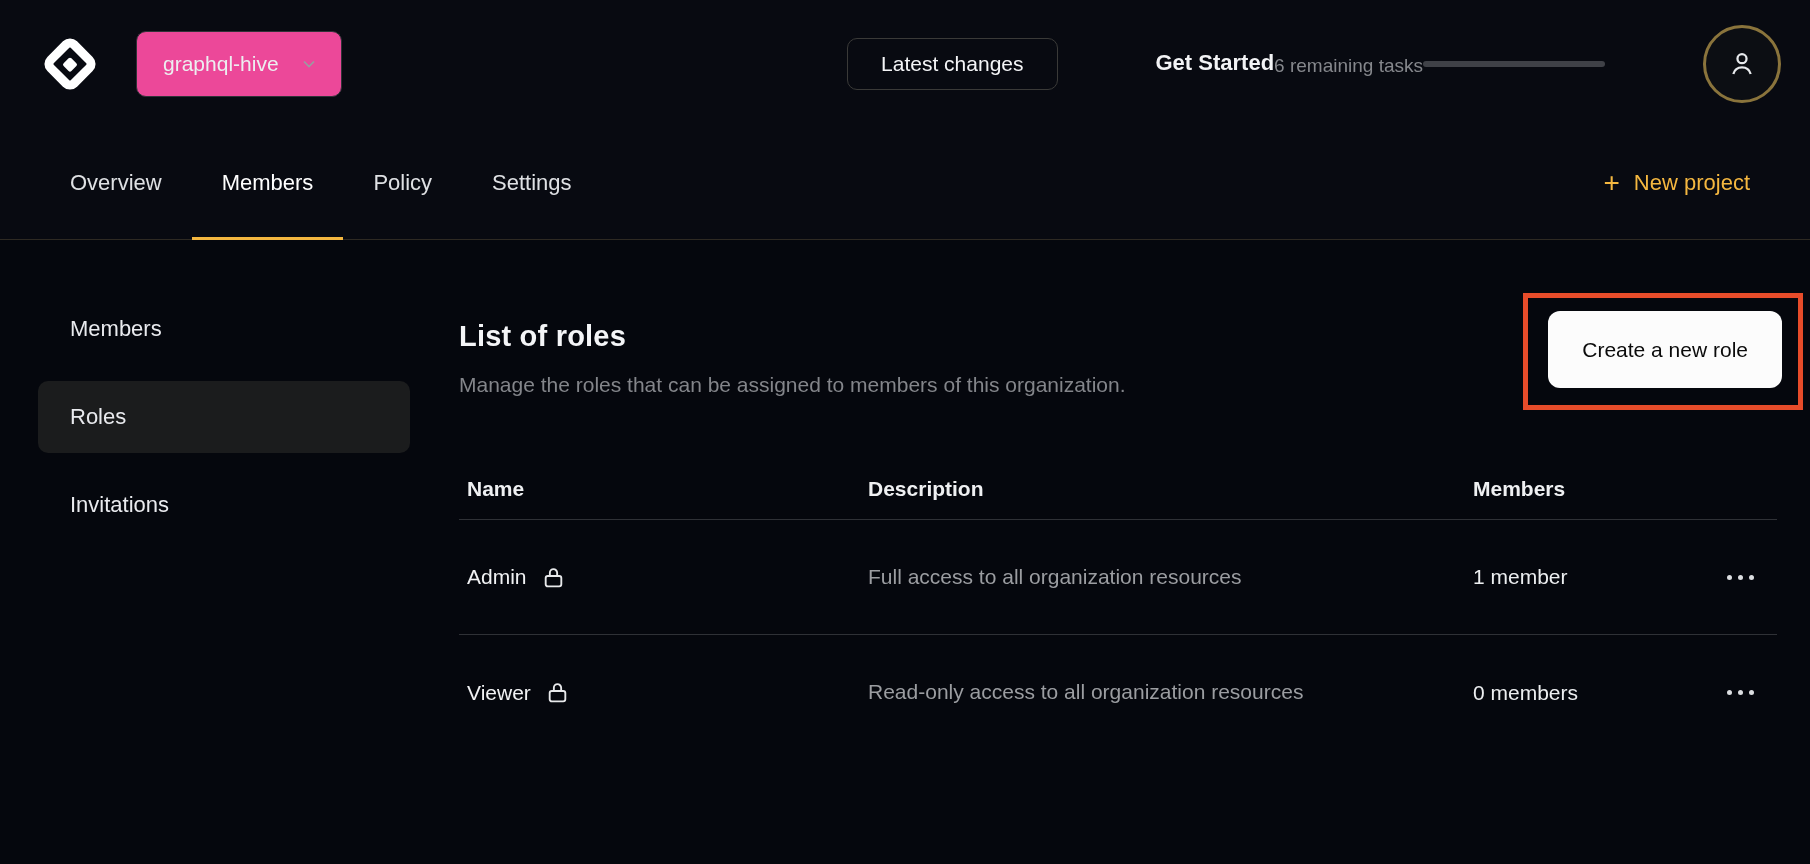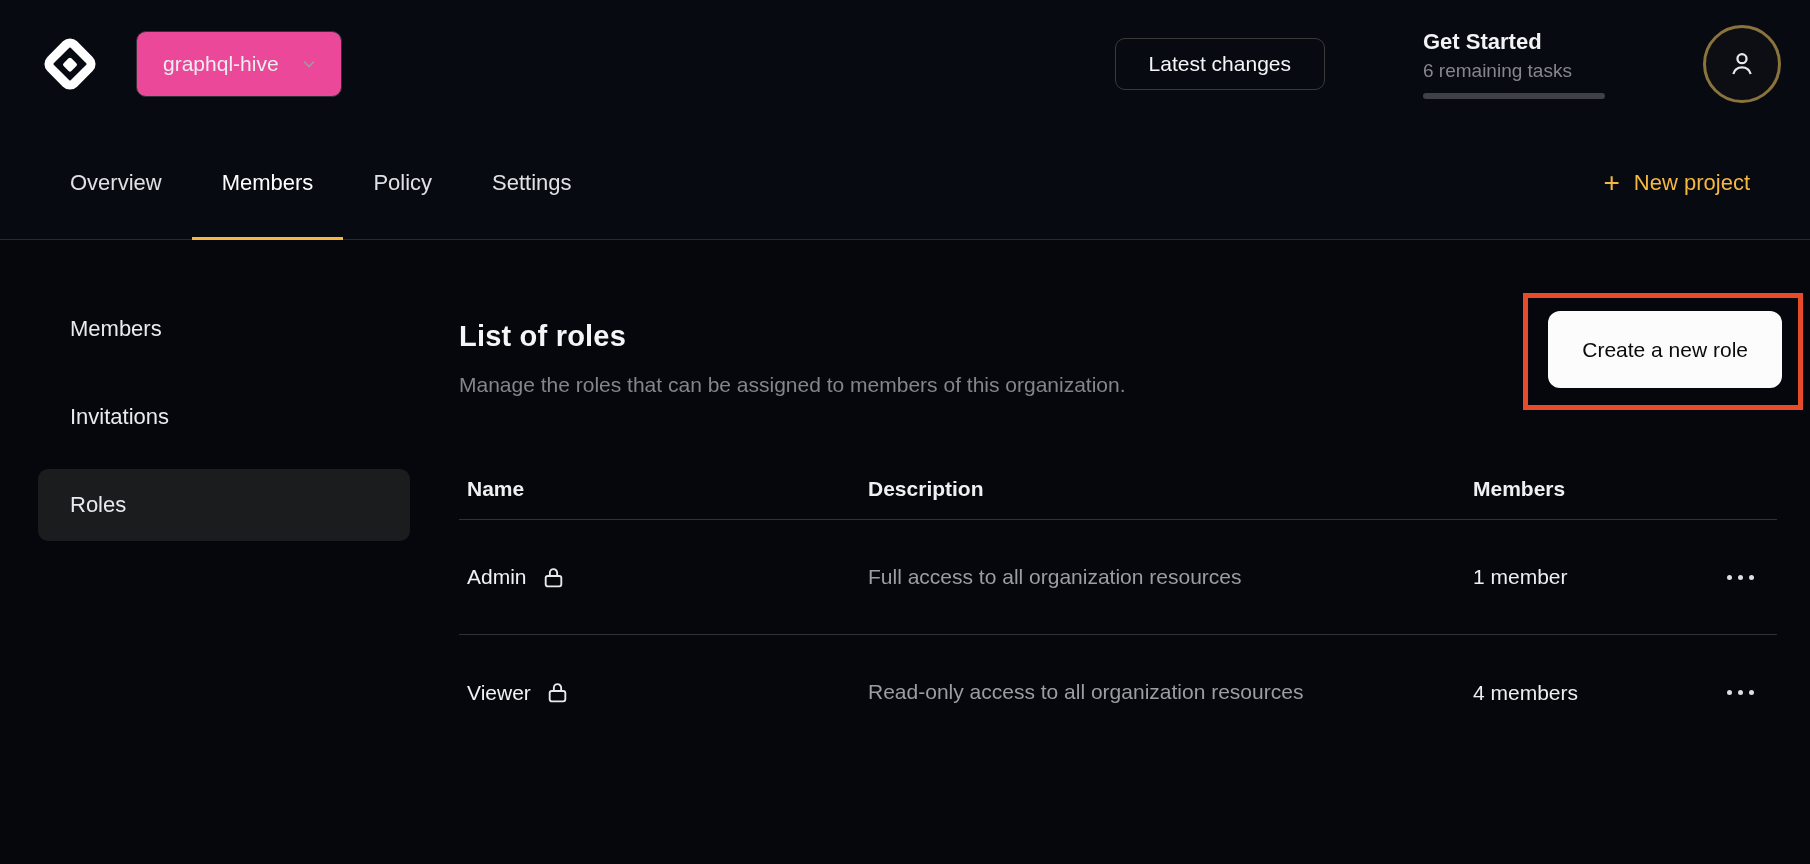--- a/index.html
+++ b/index.html
@@ -11,21 +11,21 @@
   .topbar { height:127px; display:flex; align-items:center; padding:0 29px 0 38px; background:#080a11; }
   .logo { width:64px; height:64px; display:flex; align-items:center; justify-content:center; position:relative; flex:0 0 auto; }
   .logo-ring { width:42px; height:42px; border:9px solid #ffffff; border-radius:10px; transform:rotate(45deg); display:flex; align-items:center; justify-content:center; }
   .logo-dot { width:11px; height:11px; background:#ffffff; border-radius:2px; }
   .org-select { margin-left:34px; height:66px; display:flex; align-items:center; gap:20px; padding:0 22px 0 26px; border:1px solid #303238; border-radius:10px; background:#ec4899; cursor:pointer; }
   .org-select .org-name { font-size:21px; color:#eceef0; }
   .chev { width:20px; height:20px; stroke:#9a9ca1; stroke-width:2; fill:none; }
 
   .topbar-right { margin-left:auto; display:flex; align-items:center; gap:98px; }
   .btn-ghost { height:52px; padding:0 33px; border:1px solid #3a3a38; border-radius:10px; background:transparent; color:#f4f5f7; font-size:21px; font-family:inherit; cursor:pointer; }
-  .get-started { display:flex; flex-direction:column; }
+  .get-started { display:flex; flex-direction:row; }
   .gs-title { font-size:22px; font-weight:700; color:#f2f3f5; }
   .gs-sub { margin-top:5px; font-size:19px; color:#85878c; }
   .gs-track { margin-top:11px; width:182px; height:6px; border-radius:3px; background:#3f4147; overflow:hidden; }
   .avatar { width:78px; height:78px; border-radius:50%; border:3px solid #8a743c; background:#0c0e13; display:flex; align-items:center; justify-content:center; cursor:pointer; }
   .person { width:32px; height:32px; stroke:#e7e9ec; stroke-width:1.7; fill:none; }
 
   
   .tabbar { height:113px; display:flex; align-items:stretch; padding:0 60px 0 40px; border-bottom:1px solid #2e2a23; background:#080a11; }
   .tab { position:relative; display:flex; align-items:center; padding:0 30px; font-size:22px; color:#dfe1e4; cursor:pointer;text-align:center; }
   .tab.active { color:#ffffff; font-weight:500; }
@@ -109,22 +109,22 @@
     <div class="new-project">
       <span class="plus">+</span>
       <span class="np-label">New project</span>
     </div>
   </div>
 
   <div class="page-body">
 
     <div class="sidebar">
       <div class="side-item">Members</div>
+      <div class="side-item active">Roles</div>
       <div class="side-item">Invitations</div>
-      <div class="side-item active">Roles</div>
     </div>
 
     <div class="content">
 
       <div class="content-header">
         <div>
           <div class="page-title">List of roles</div>
           <div class="page-subtitle">Manage the roles that can be assigned to members of this organization.</div>
         </div>
 
@@ -163,21 +163,21 @@
 
         <div class="trow">
           <div class="col-name">
             <span class="cell-name">Viewer</span>
             <svg class="lock" viewBox="0 0 24 24">
               <rect x="4.5" y="10.5" width="15" height="10" rx="2"></rect>
               <path d="M8.5 10.5 V7.5 a3.5 3.5 0 0 1 7 0 V10.5"></path>
             </svg>
           </div>
           <div class="col-desc"><span class="cell-desc">Read-only access to all organization resources</span></div>
-          <div class="col-members"><span class="cell-members">4 members</span></div>
+          <div class="col-members"><span class="cell-members">0 members</span></div>
           <div class="col-actions">
             <button class="dots-btn" aria-label="row menu">
               <i></i>
                 <i></i>
                 <i></i>
             </button>
           </div>
         </div>
 
       </div>

